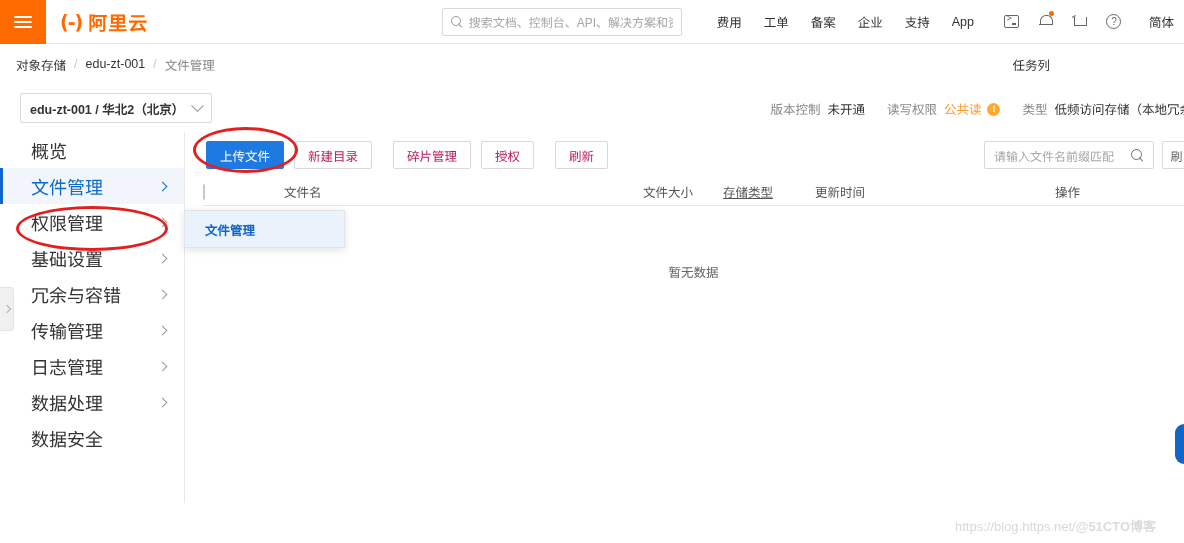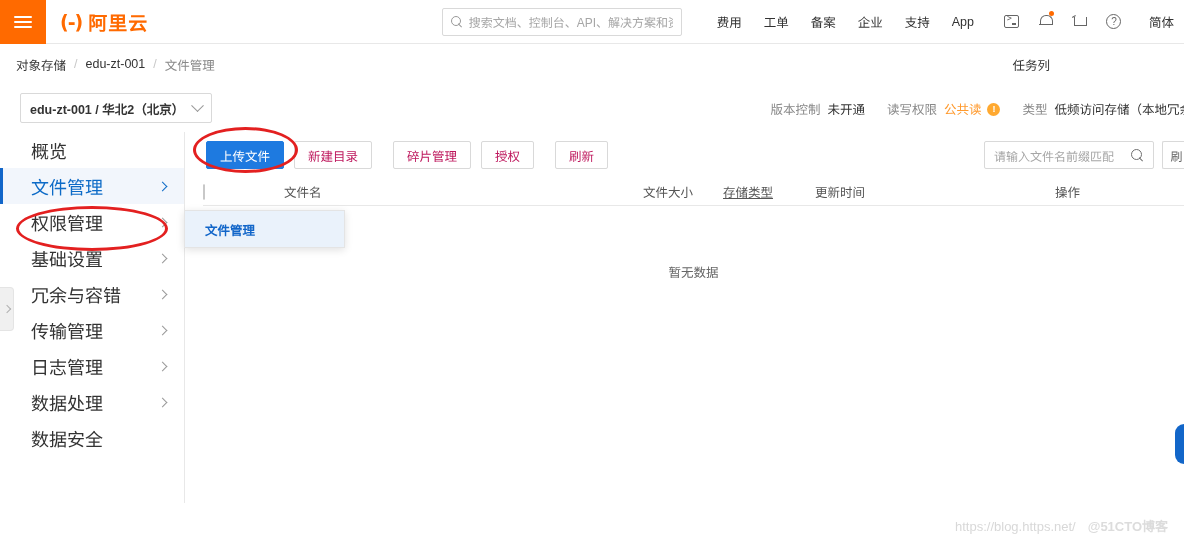--- a/index.html
+++ b/index.html
@@ -282,21 +282,21 @@
   .annot { position: absolute; border: 3px solid #e32020; border-radius: 50%; z-index: 40; pointer-events: none; }
   .annot-upload { left: 193px; top: 127px; width: 105px; height: 46px; }
   .annot-side { left: 16px; top: 206px; width: 152px; height: 45px; }
 
   
   .watermark {
     position: absolute; left: 955px; top: 516px;
     font-size: 13px; color: #d8d8d8; white-space: nowrap;
     font-family: "Liberation Sans", "DejaVu Sans", sans-serif; z-index: 5;
   }
-  .watermark .b { font-weight: bold; color: #dcdcdc; margin-left: 12px; }
+  .watermark .b { font-weight: bold; color: #dcdcdc; }
 </style>
 </head>
 <body>
 
 <div id="root">
 
   <div class="topbar">
     <div class="hamburger">
       <div class="bars">
           <i></i>

